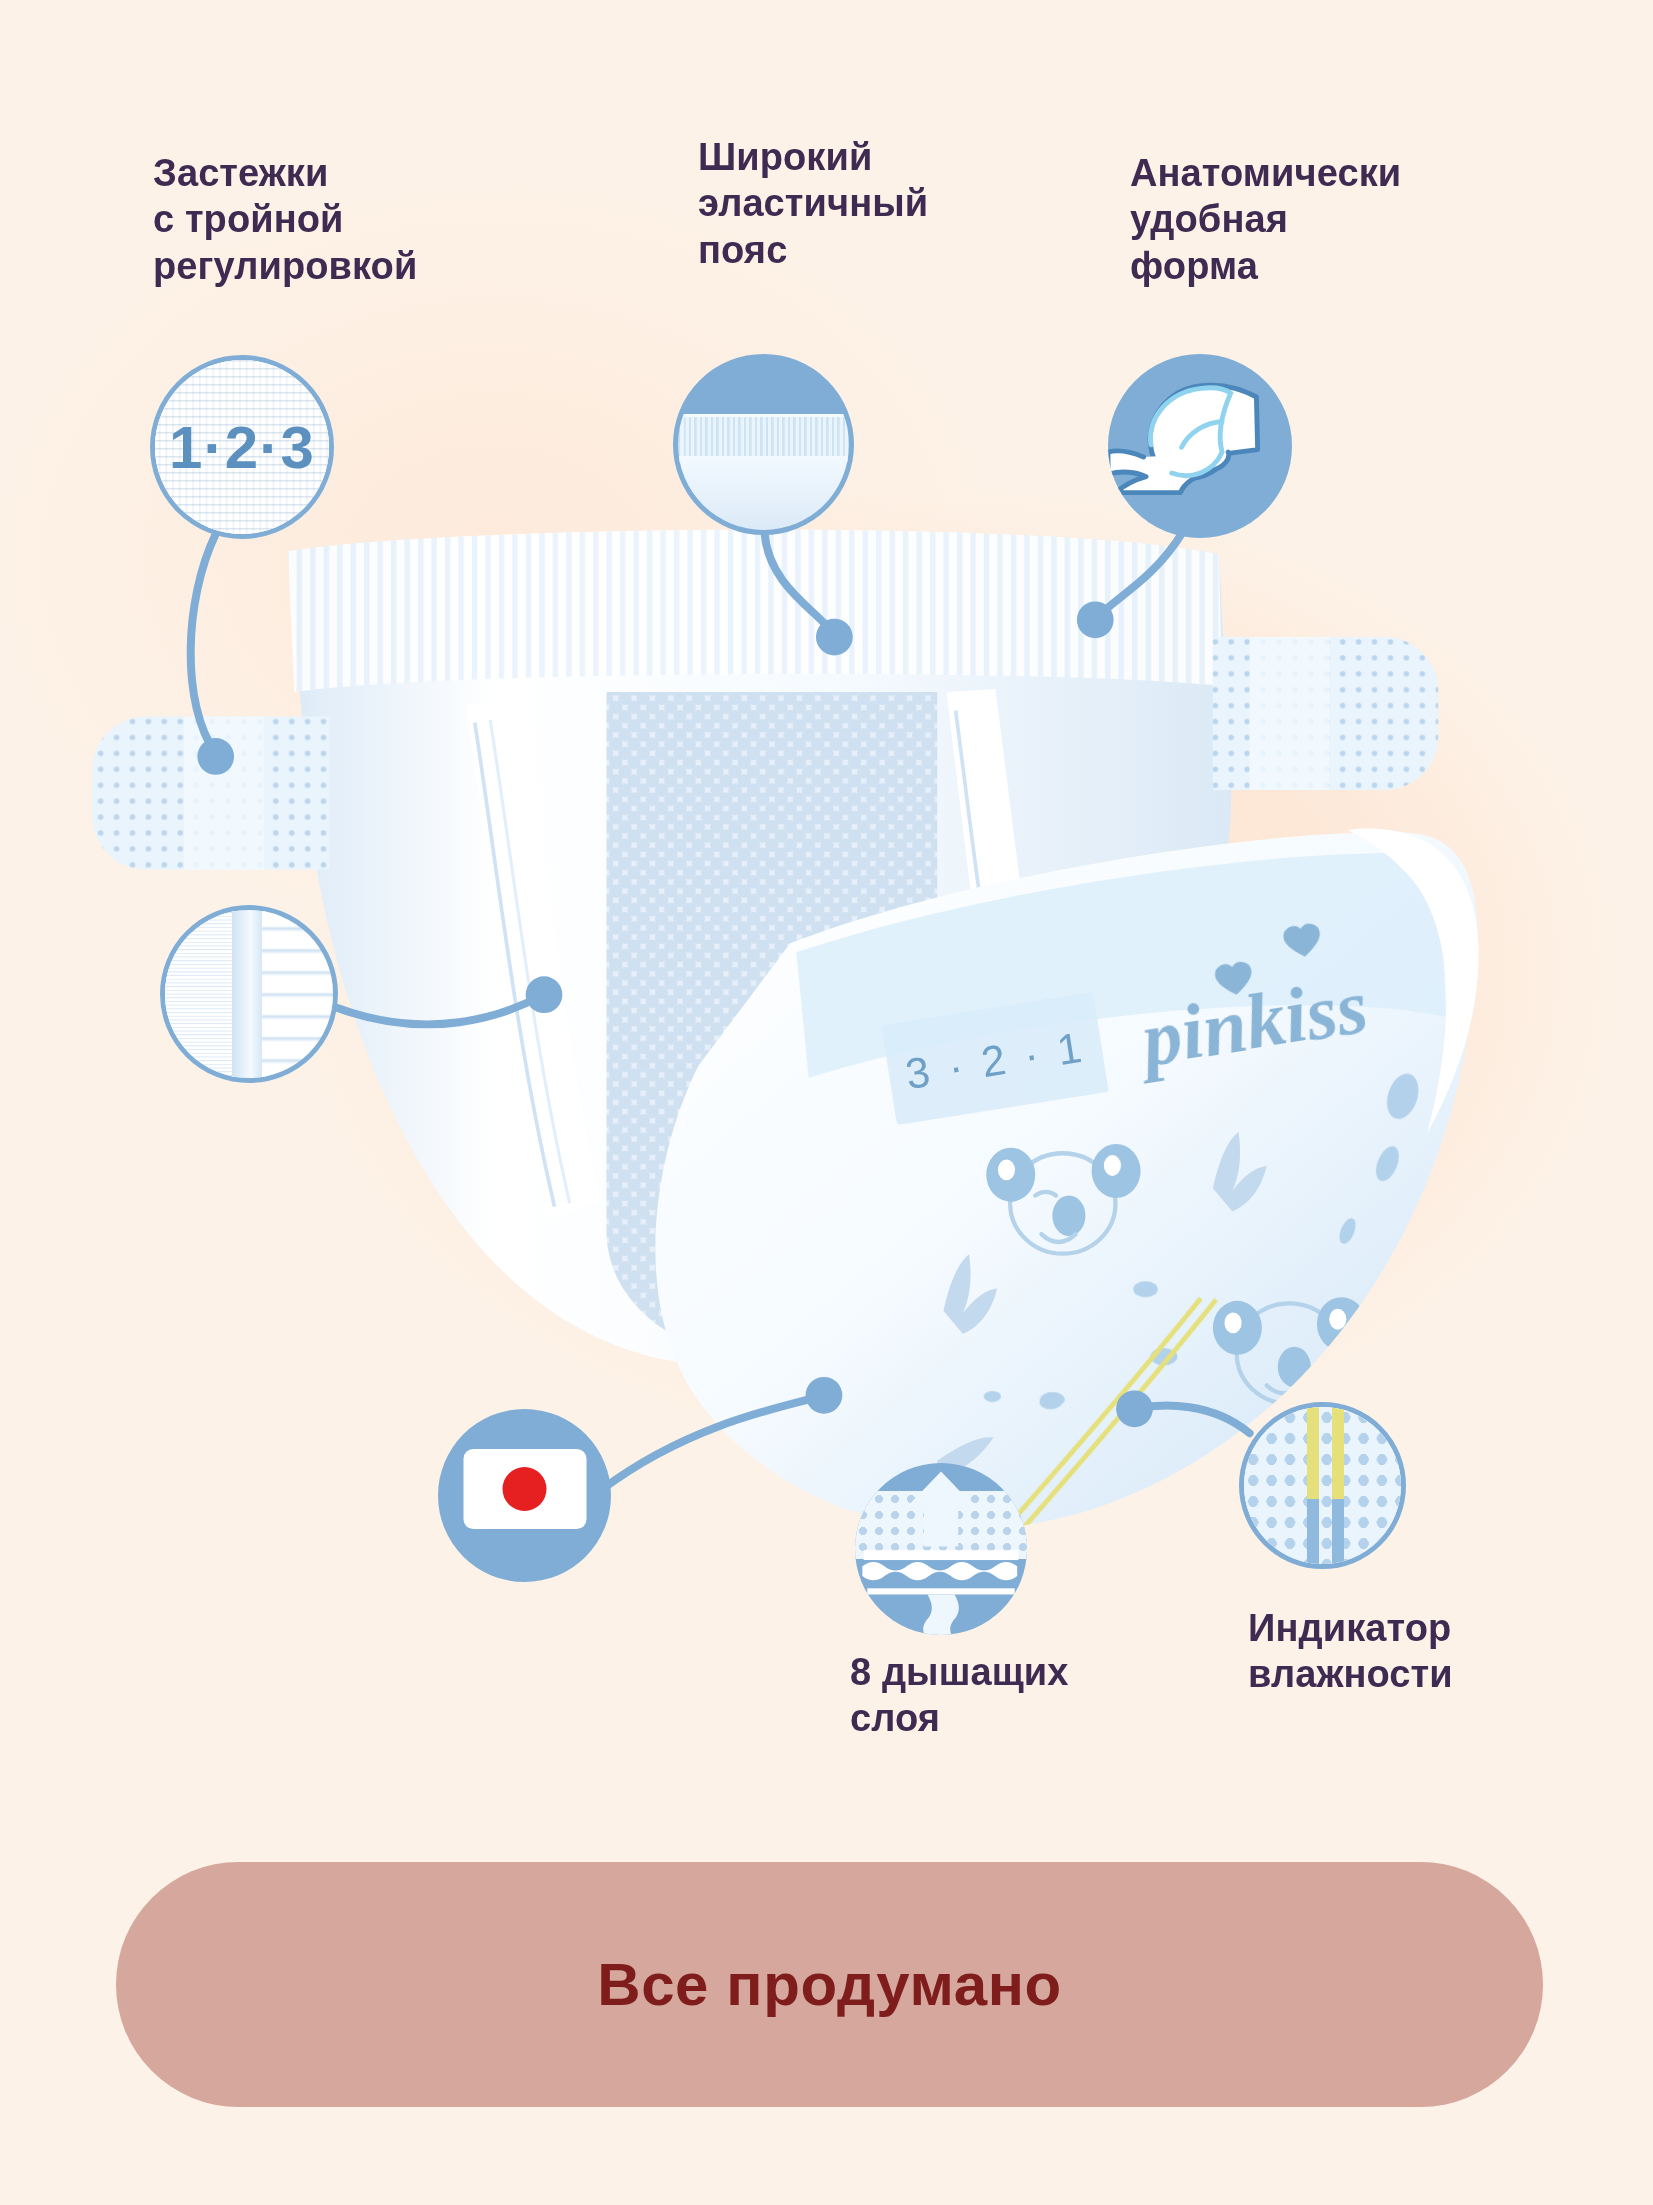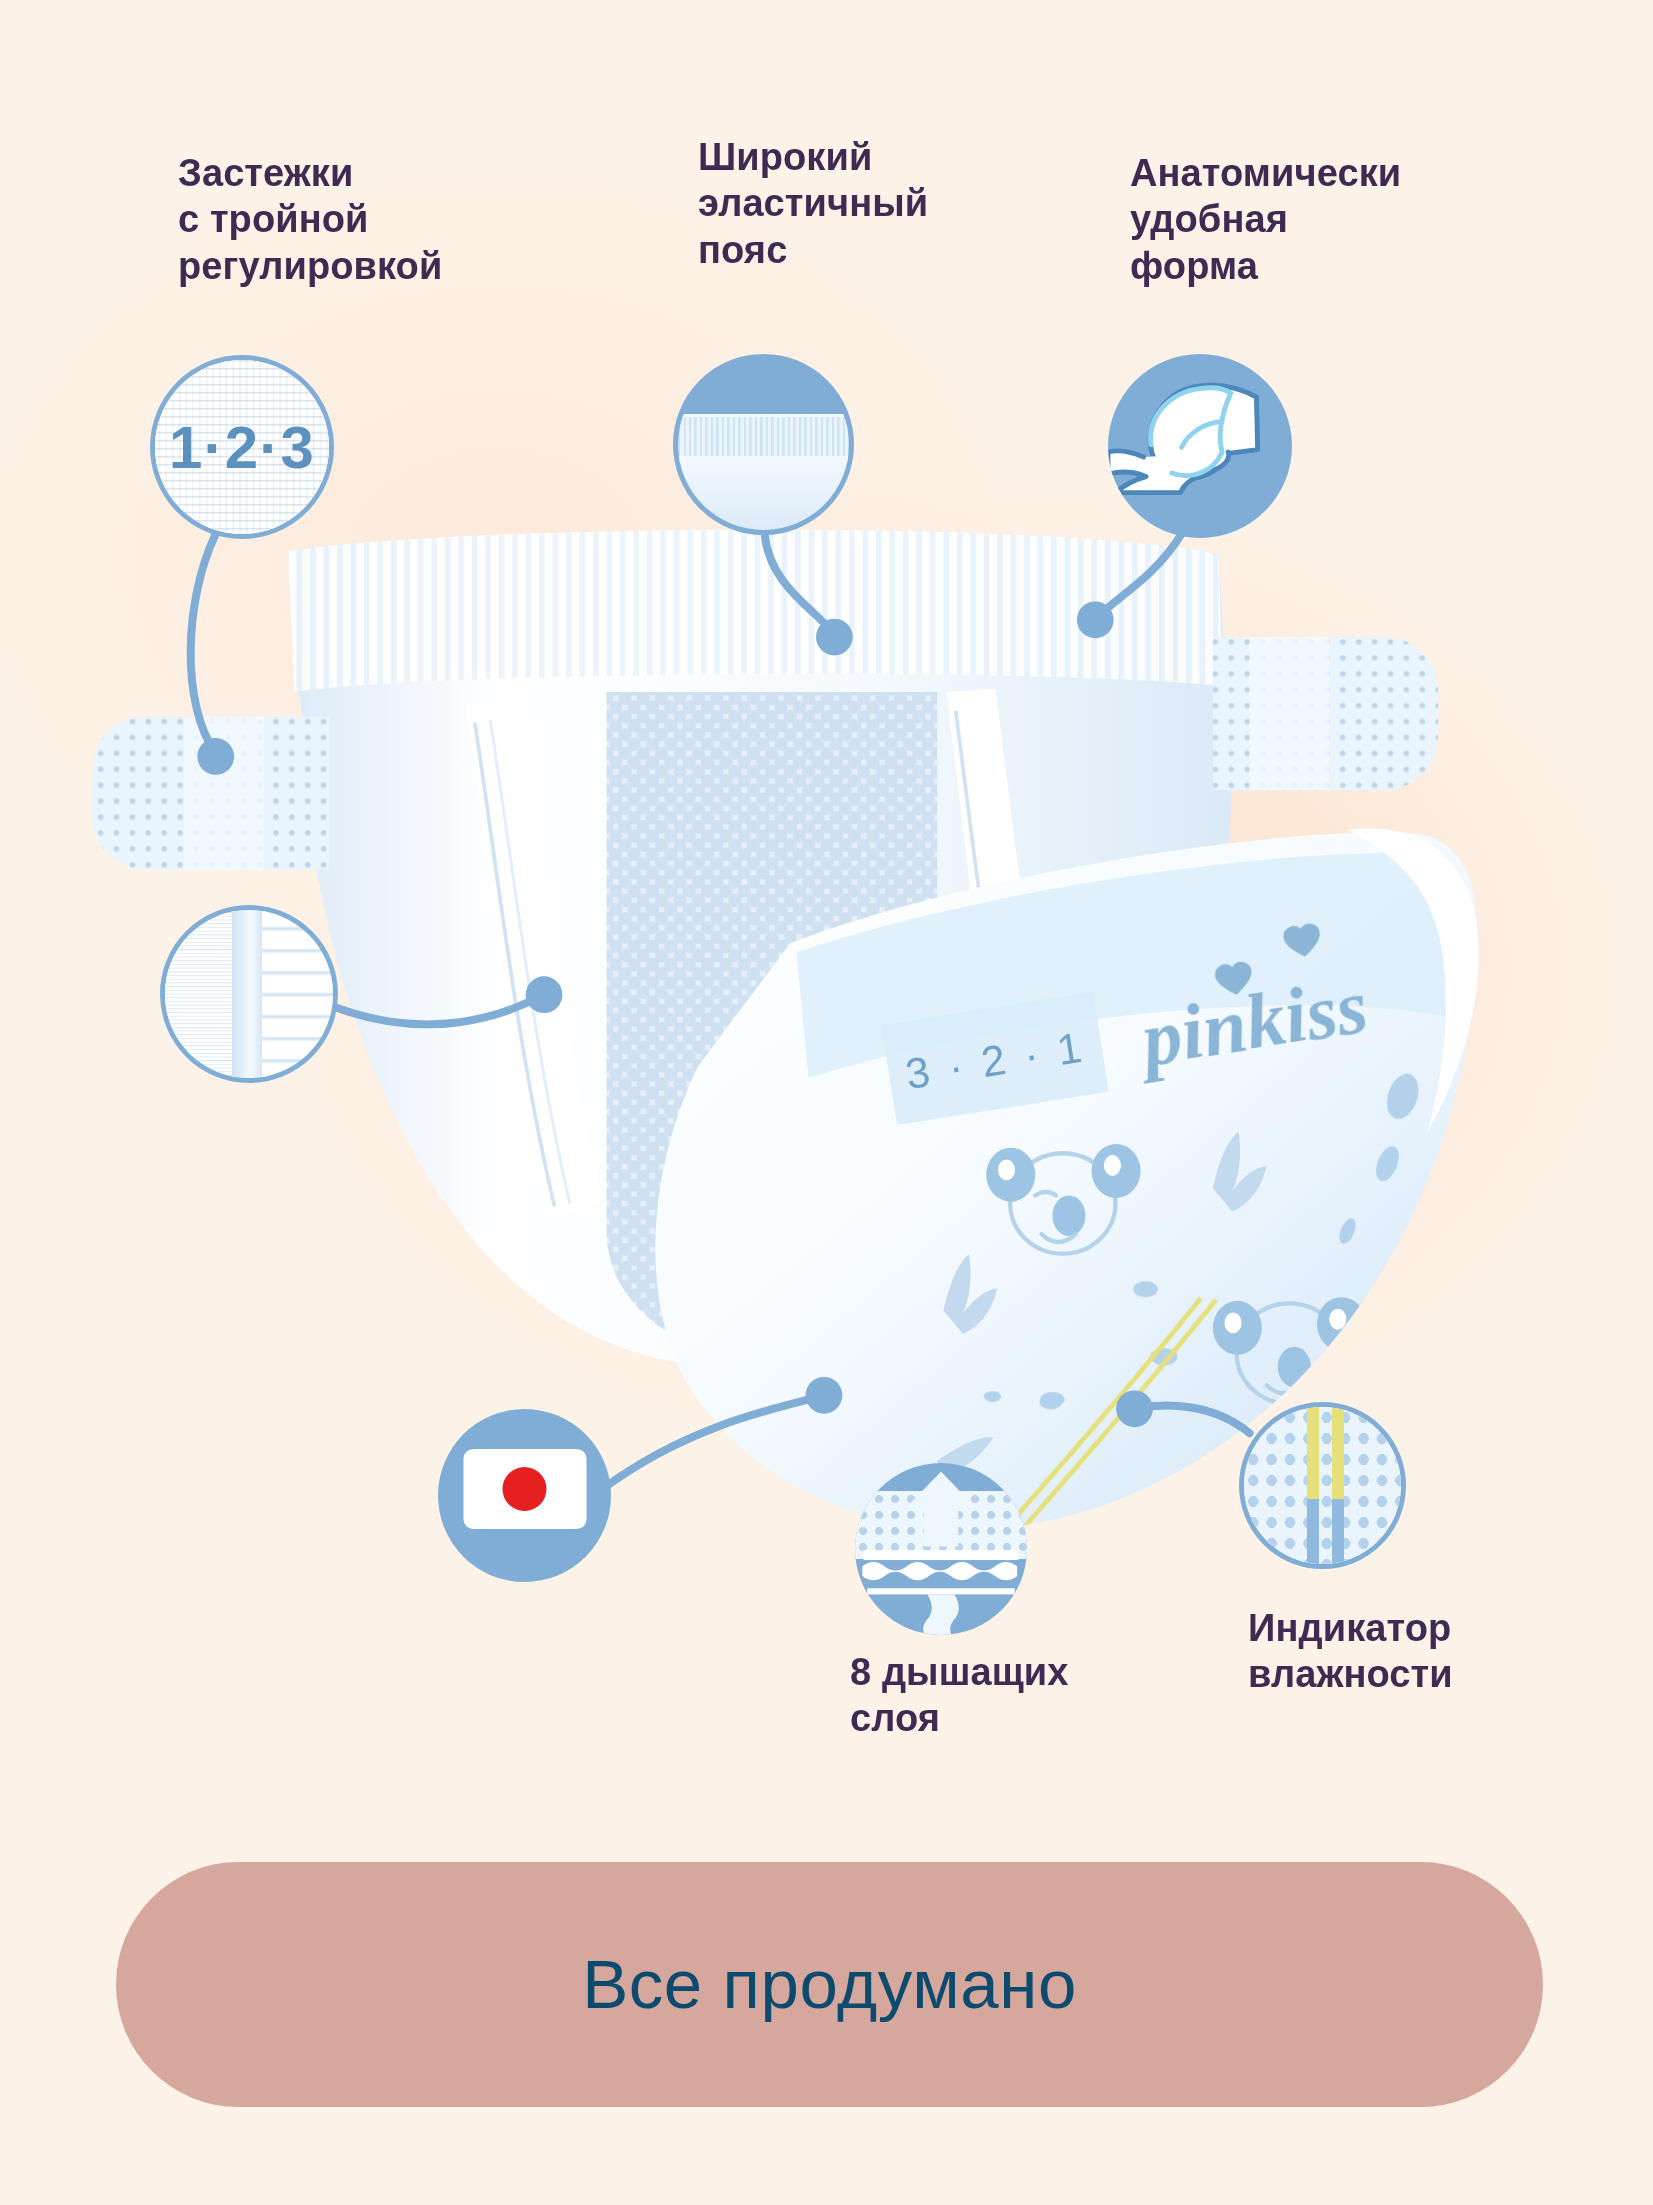--- a/index.html
+++ b/index.html
@@ -101,21 +101,21 @@
   
   .diaper{position:absolute;left:0;top:0;width:1654px;height:1868px;pointer-events:none;}
 
   
   .banner{
     position:absolute;left:116px;top:1862px;width:1427px;height:245px;
     background:#d5a79d;border-radius:123px;
     display:flex;align-items:center;justify-content:center;
   }
   .banner-text{
-    color:#0c4a6e;font-size:69px;font-weight:400;letter-spacing:0.6px;
+    color:#7f1d1d;font-size:60px;font-weight:700;letter-spacing:0.6px;
     font-family:"Liberation Sans",sans-serif;
   }
 
   .num123{
     position:absolute;left:50%;top:50%;transform:translate(-50%,-50%);
     color:#5c90bf;font-size:60px;font-weight:700;letter-spacing:1.2px;
   }
 </style>
 </head>
 <body>
@@ -278,21 +278,21 @@
     <g fill="#7fadd6">
       <circle cx="352" cy="1235" r="30"></circle>
       <circle cx="1362" cy="1040" r="30"></circle>
       <circle cx="1788" cy="1012" r="30"></circle>
       <circle cx="888" cy="1624" r="30"></circle>
       <circle cx="1345" cy="2278" r="30"></circle>
       <circle cx="1852" cy="2300" r="30"></circle>
     </g>
   </svg>
 
-  <div class="label" style="left:153px;top:150px;margin-left:25px;">Застежки
+  <div class="label" style="left:153px;top:150px;">Застежки
 с тройной
 регулировкой</div>
   <div class="callout ring" style="left:150px;top:355px;width:184px;height:184px;">
     <div class="tex-rib"></div>
     <div class="num123">1·2·3</div>
   </div>
 
   <div class="label" style="left:698px;top:134px;">Широкий
 эластичный
 пояс</div>

